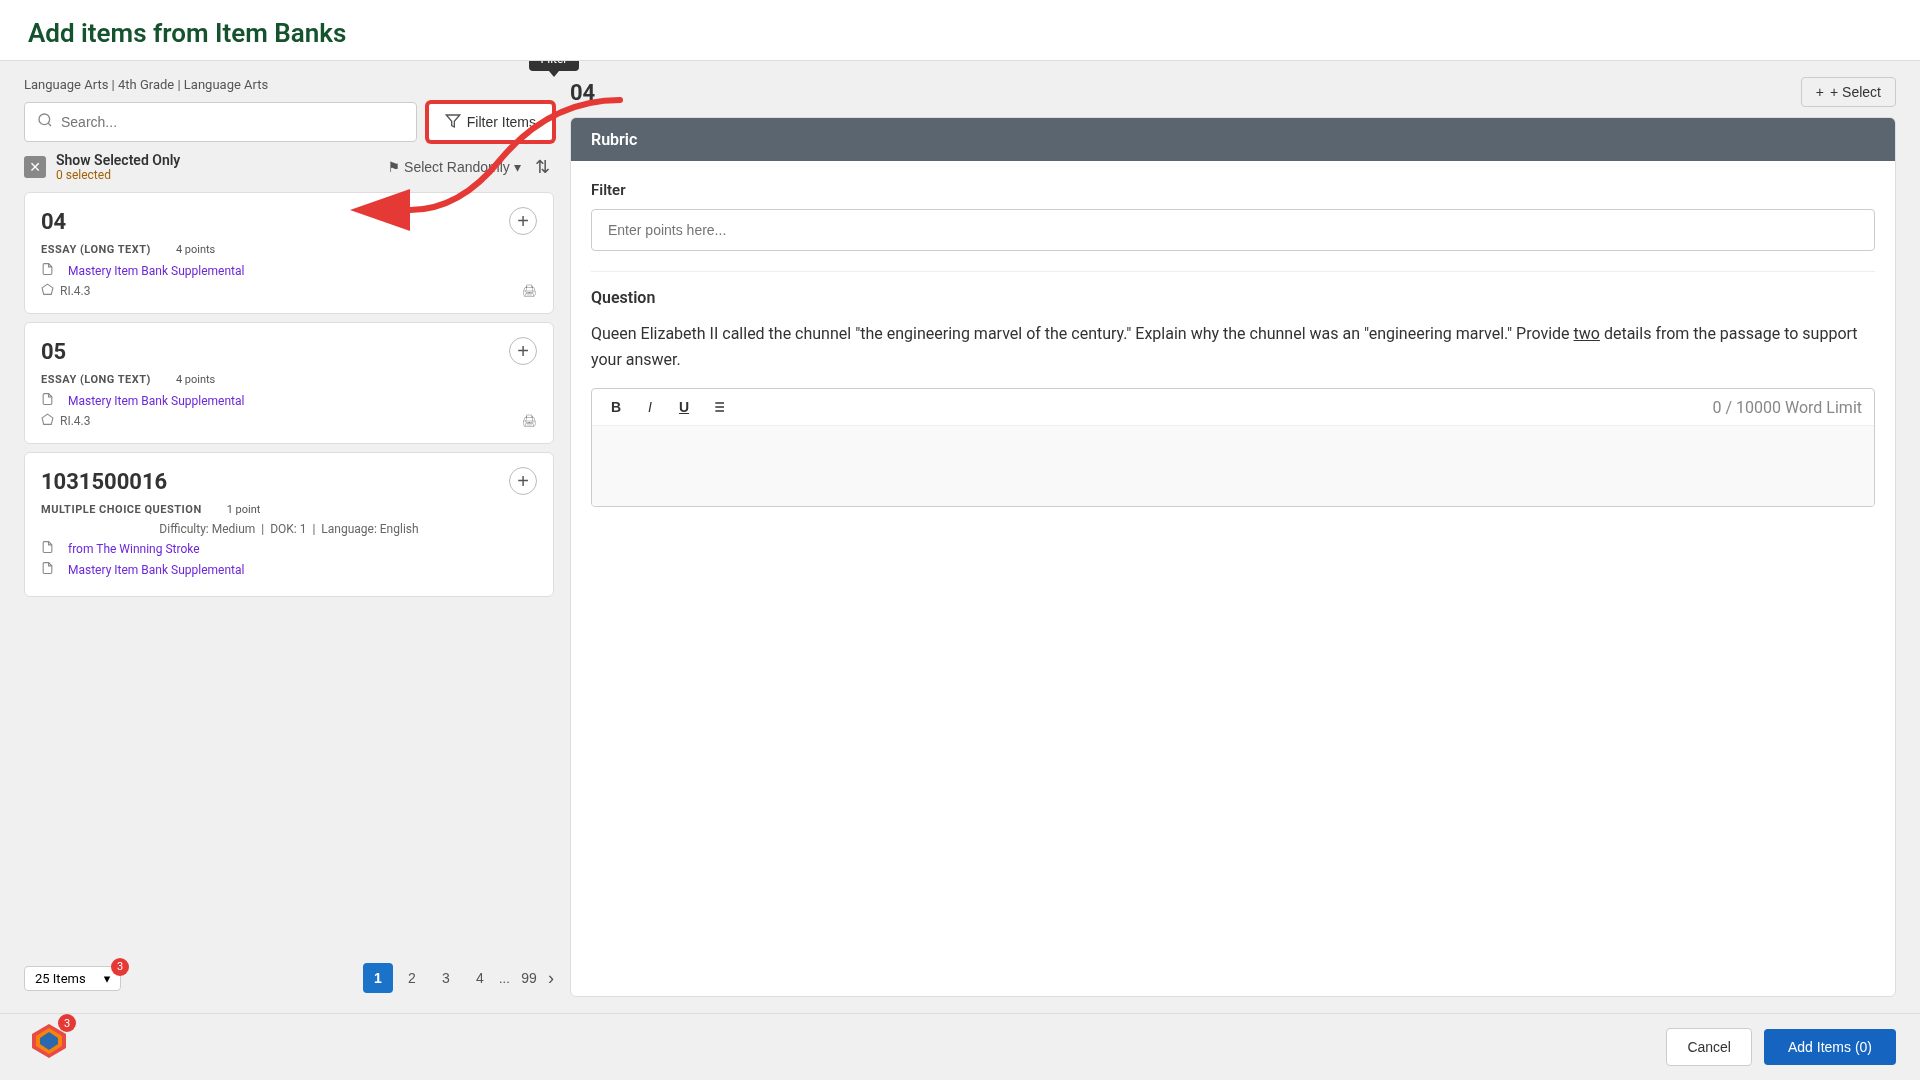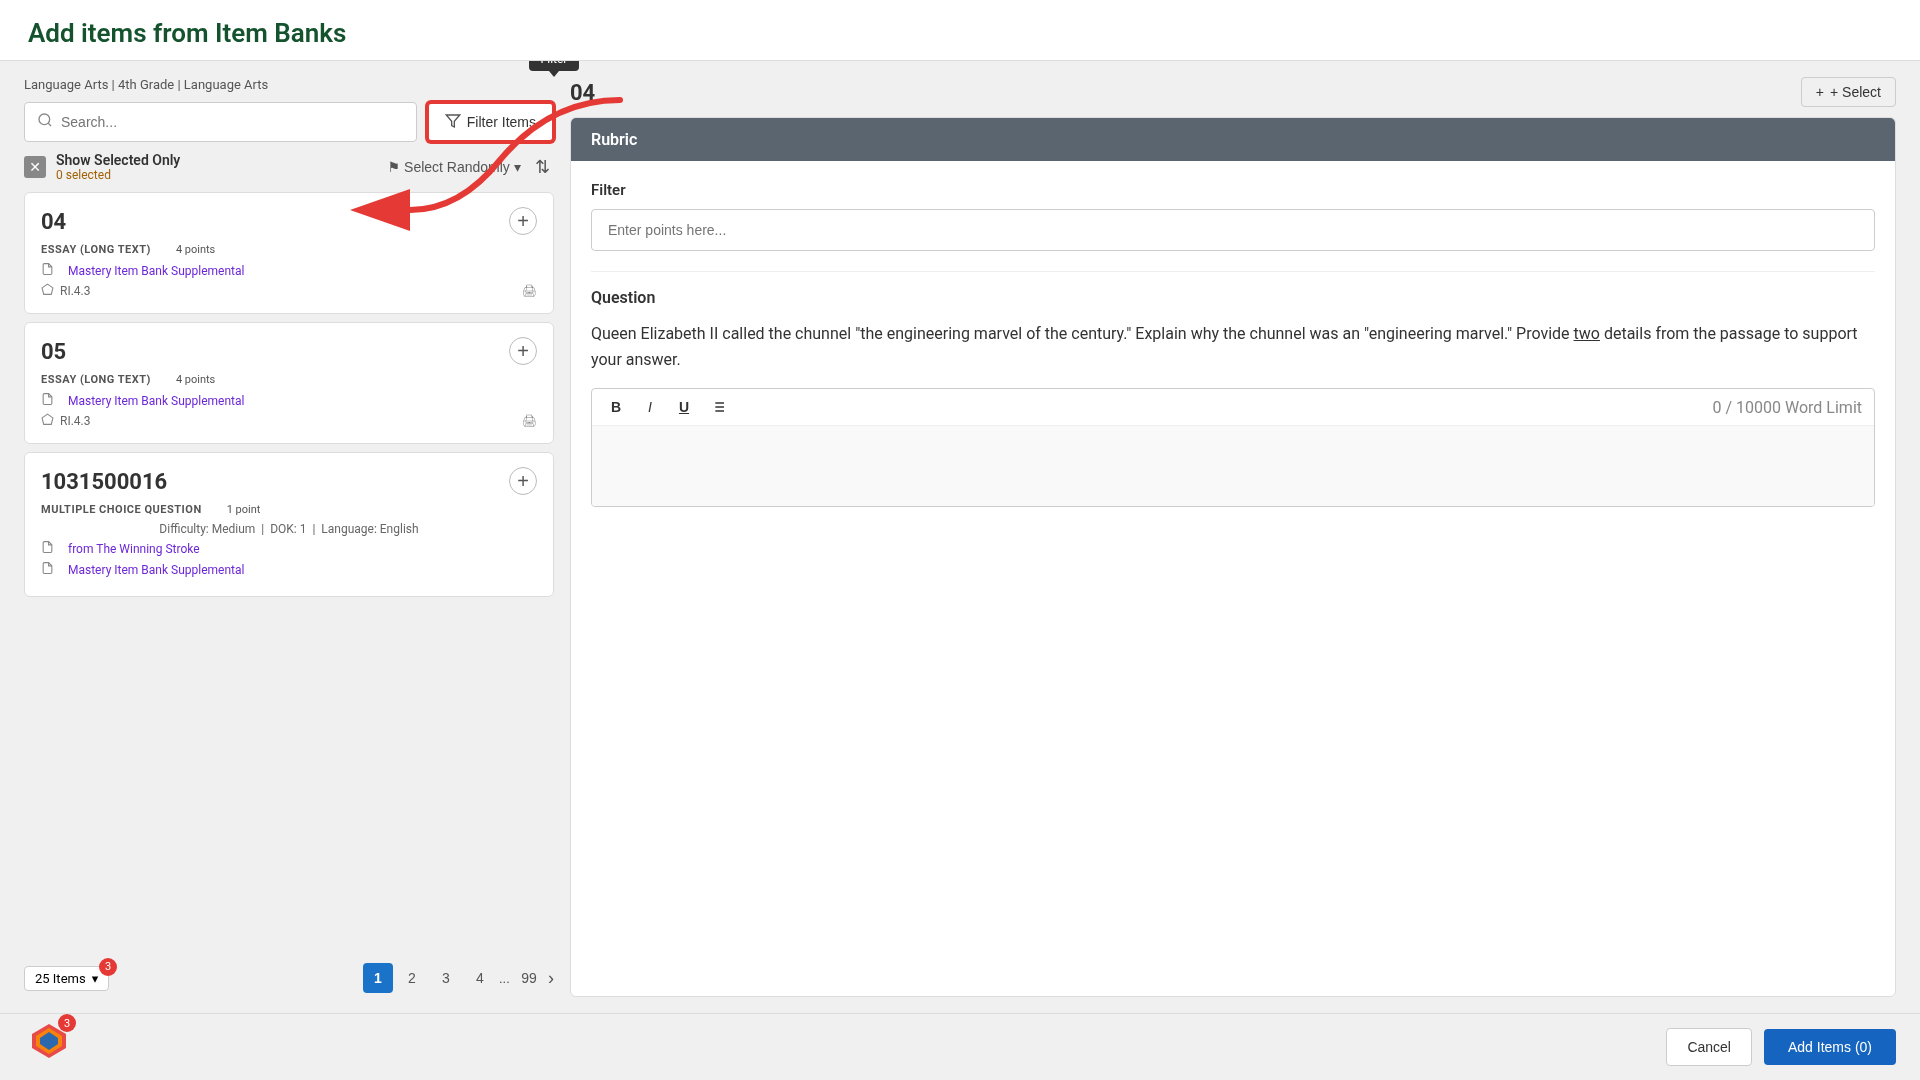--- a/index.html
+++ b/index.html
@@ -266,21 +266,21 @@
       display: flex;
       align-items: center;
       justify-content: space-between;
       margin-top: 10px;
       padding: 4px 0;
     }
 
     .per-page-select {
       display: flex;
       align-items: center;
-      gap: 6px;
+      gap: 18px;
       background: #fff;
       border: 1px solid #ccc;
       border-radius: 4px;
       padding: 4px 10px;
       font-size: 13px;
       cursor: pointer;
       position: relative;
     }
 
     .notification-badge {

